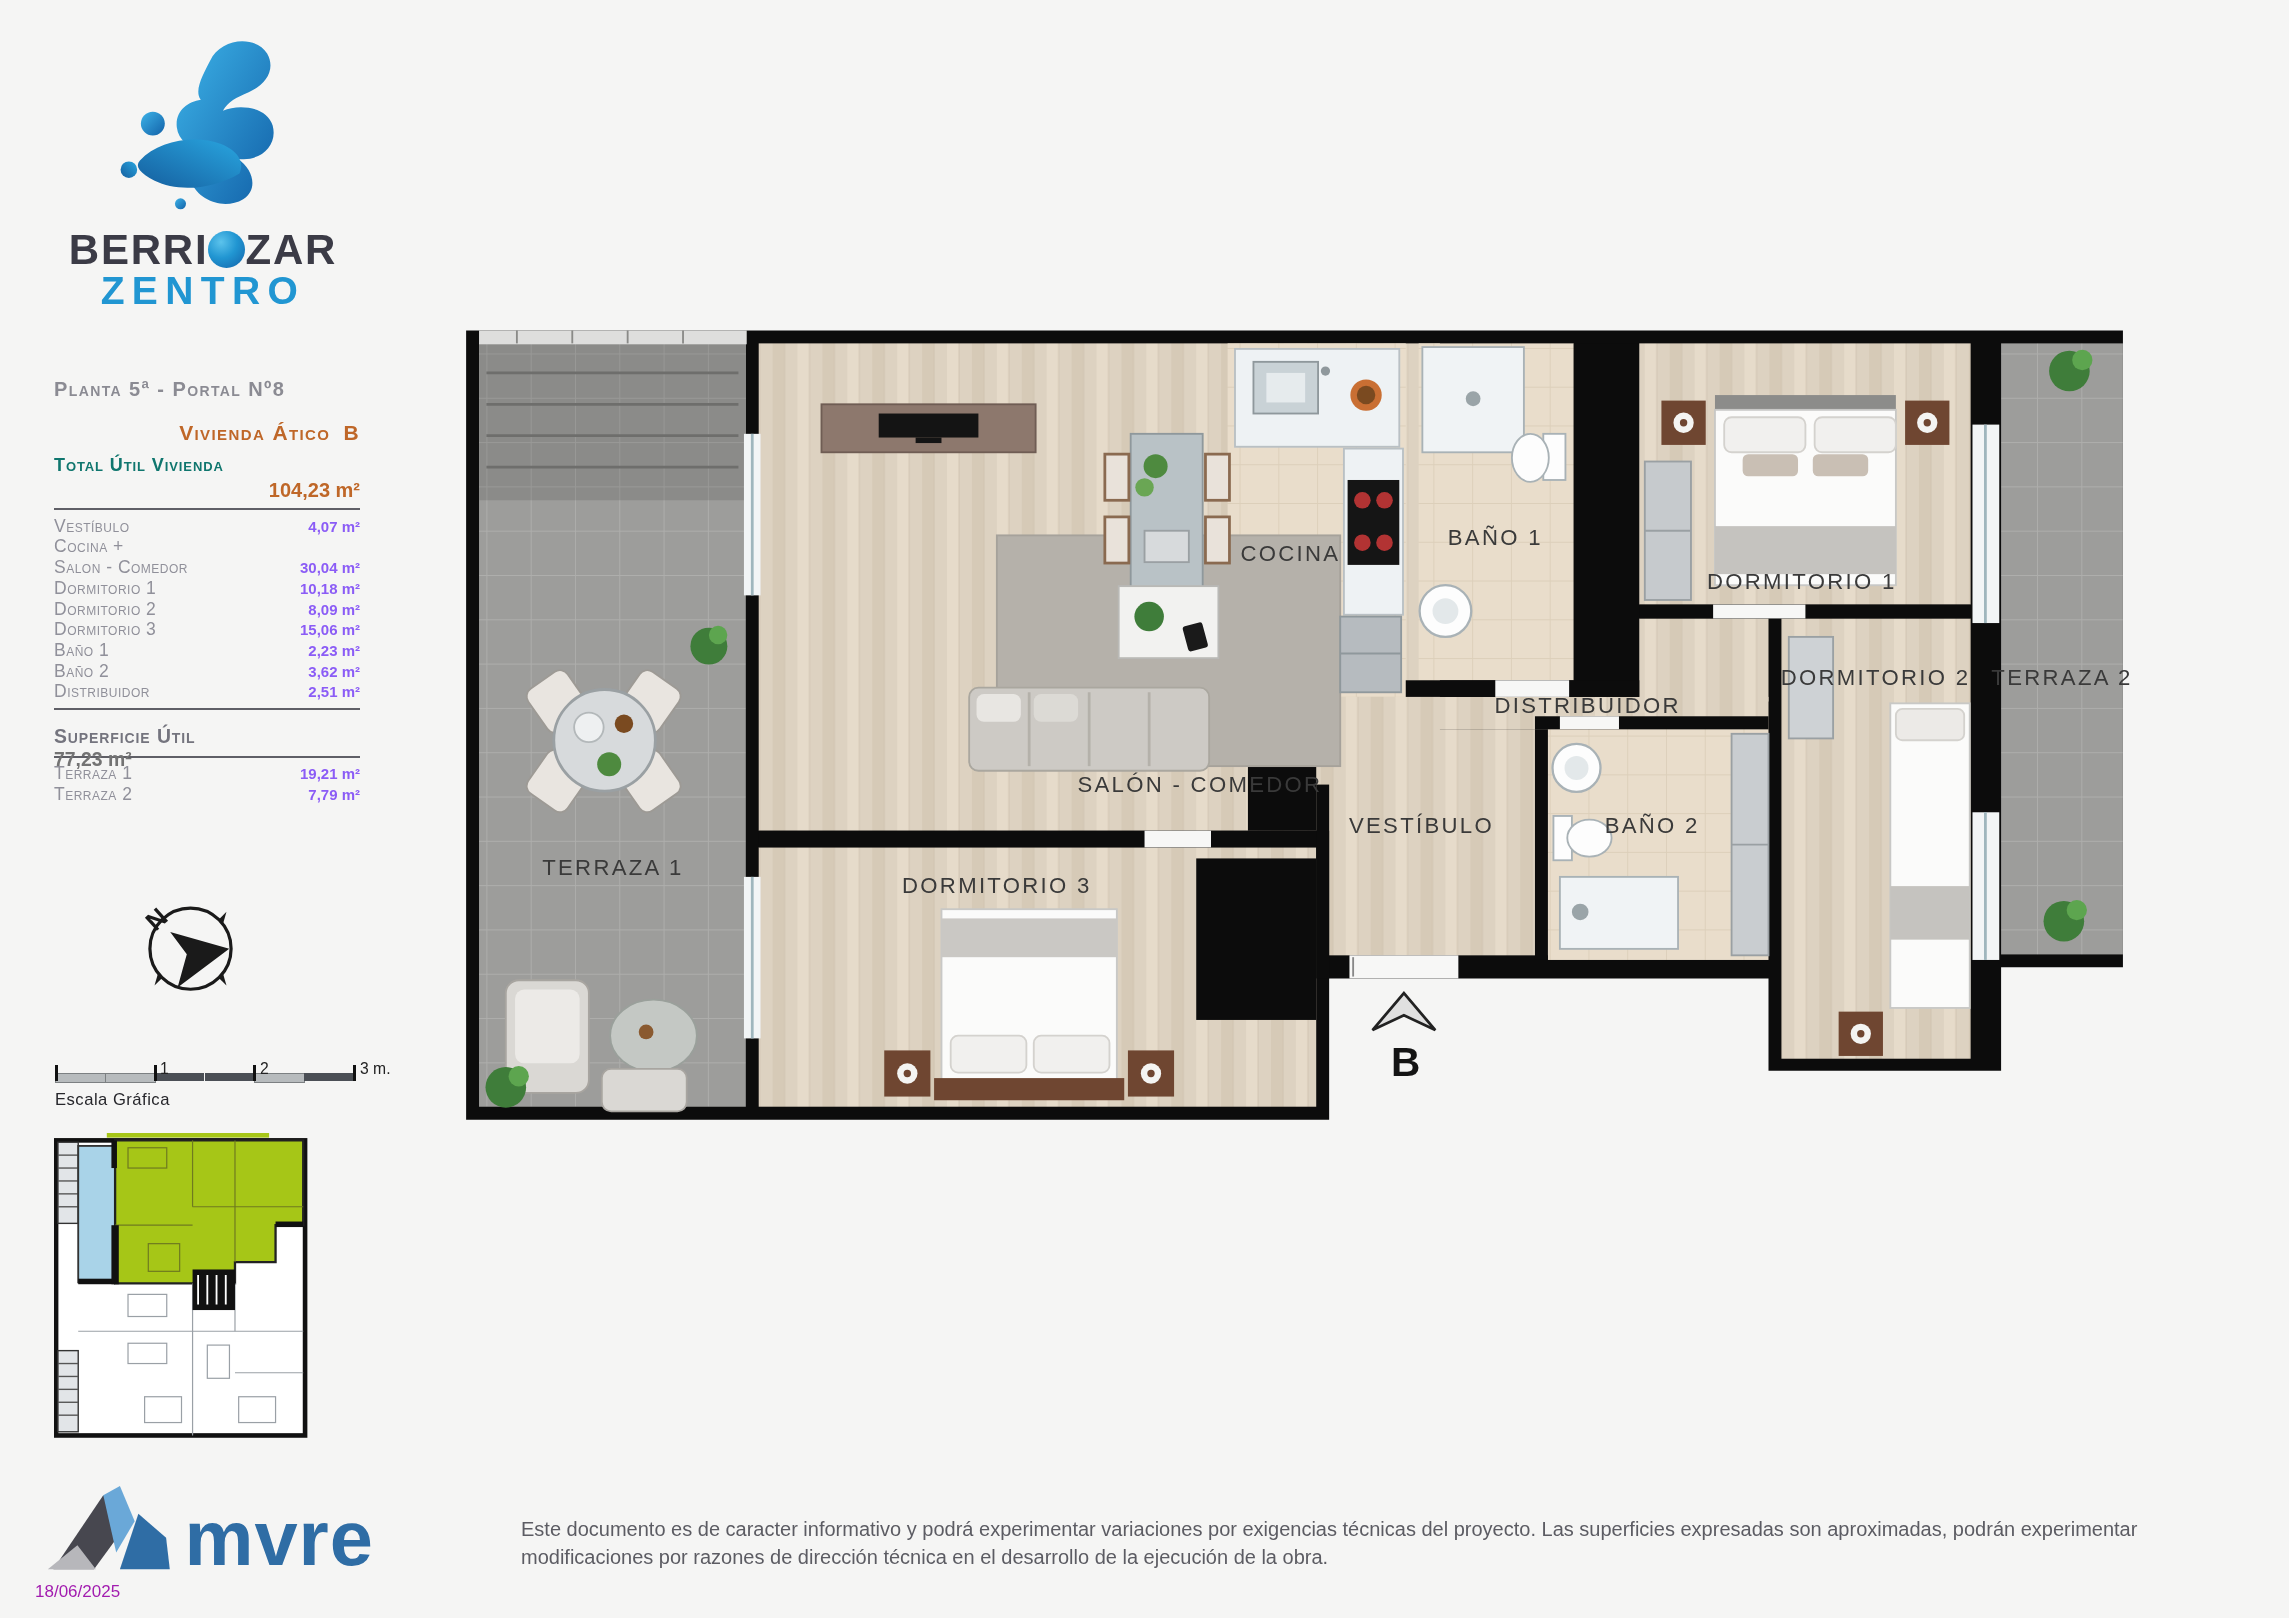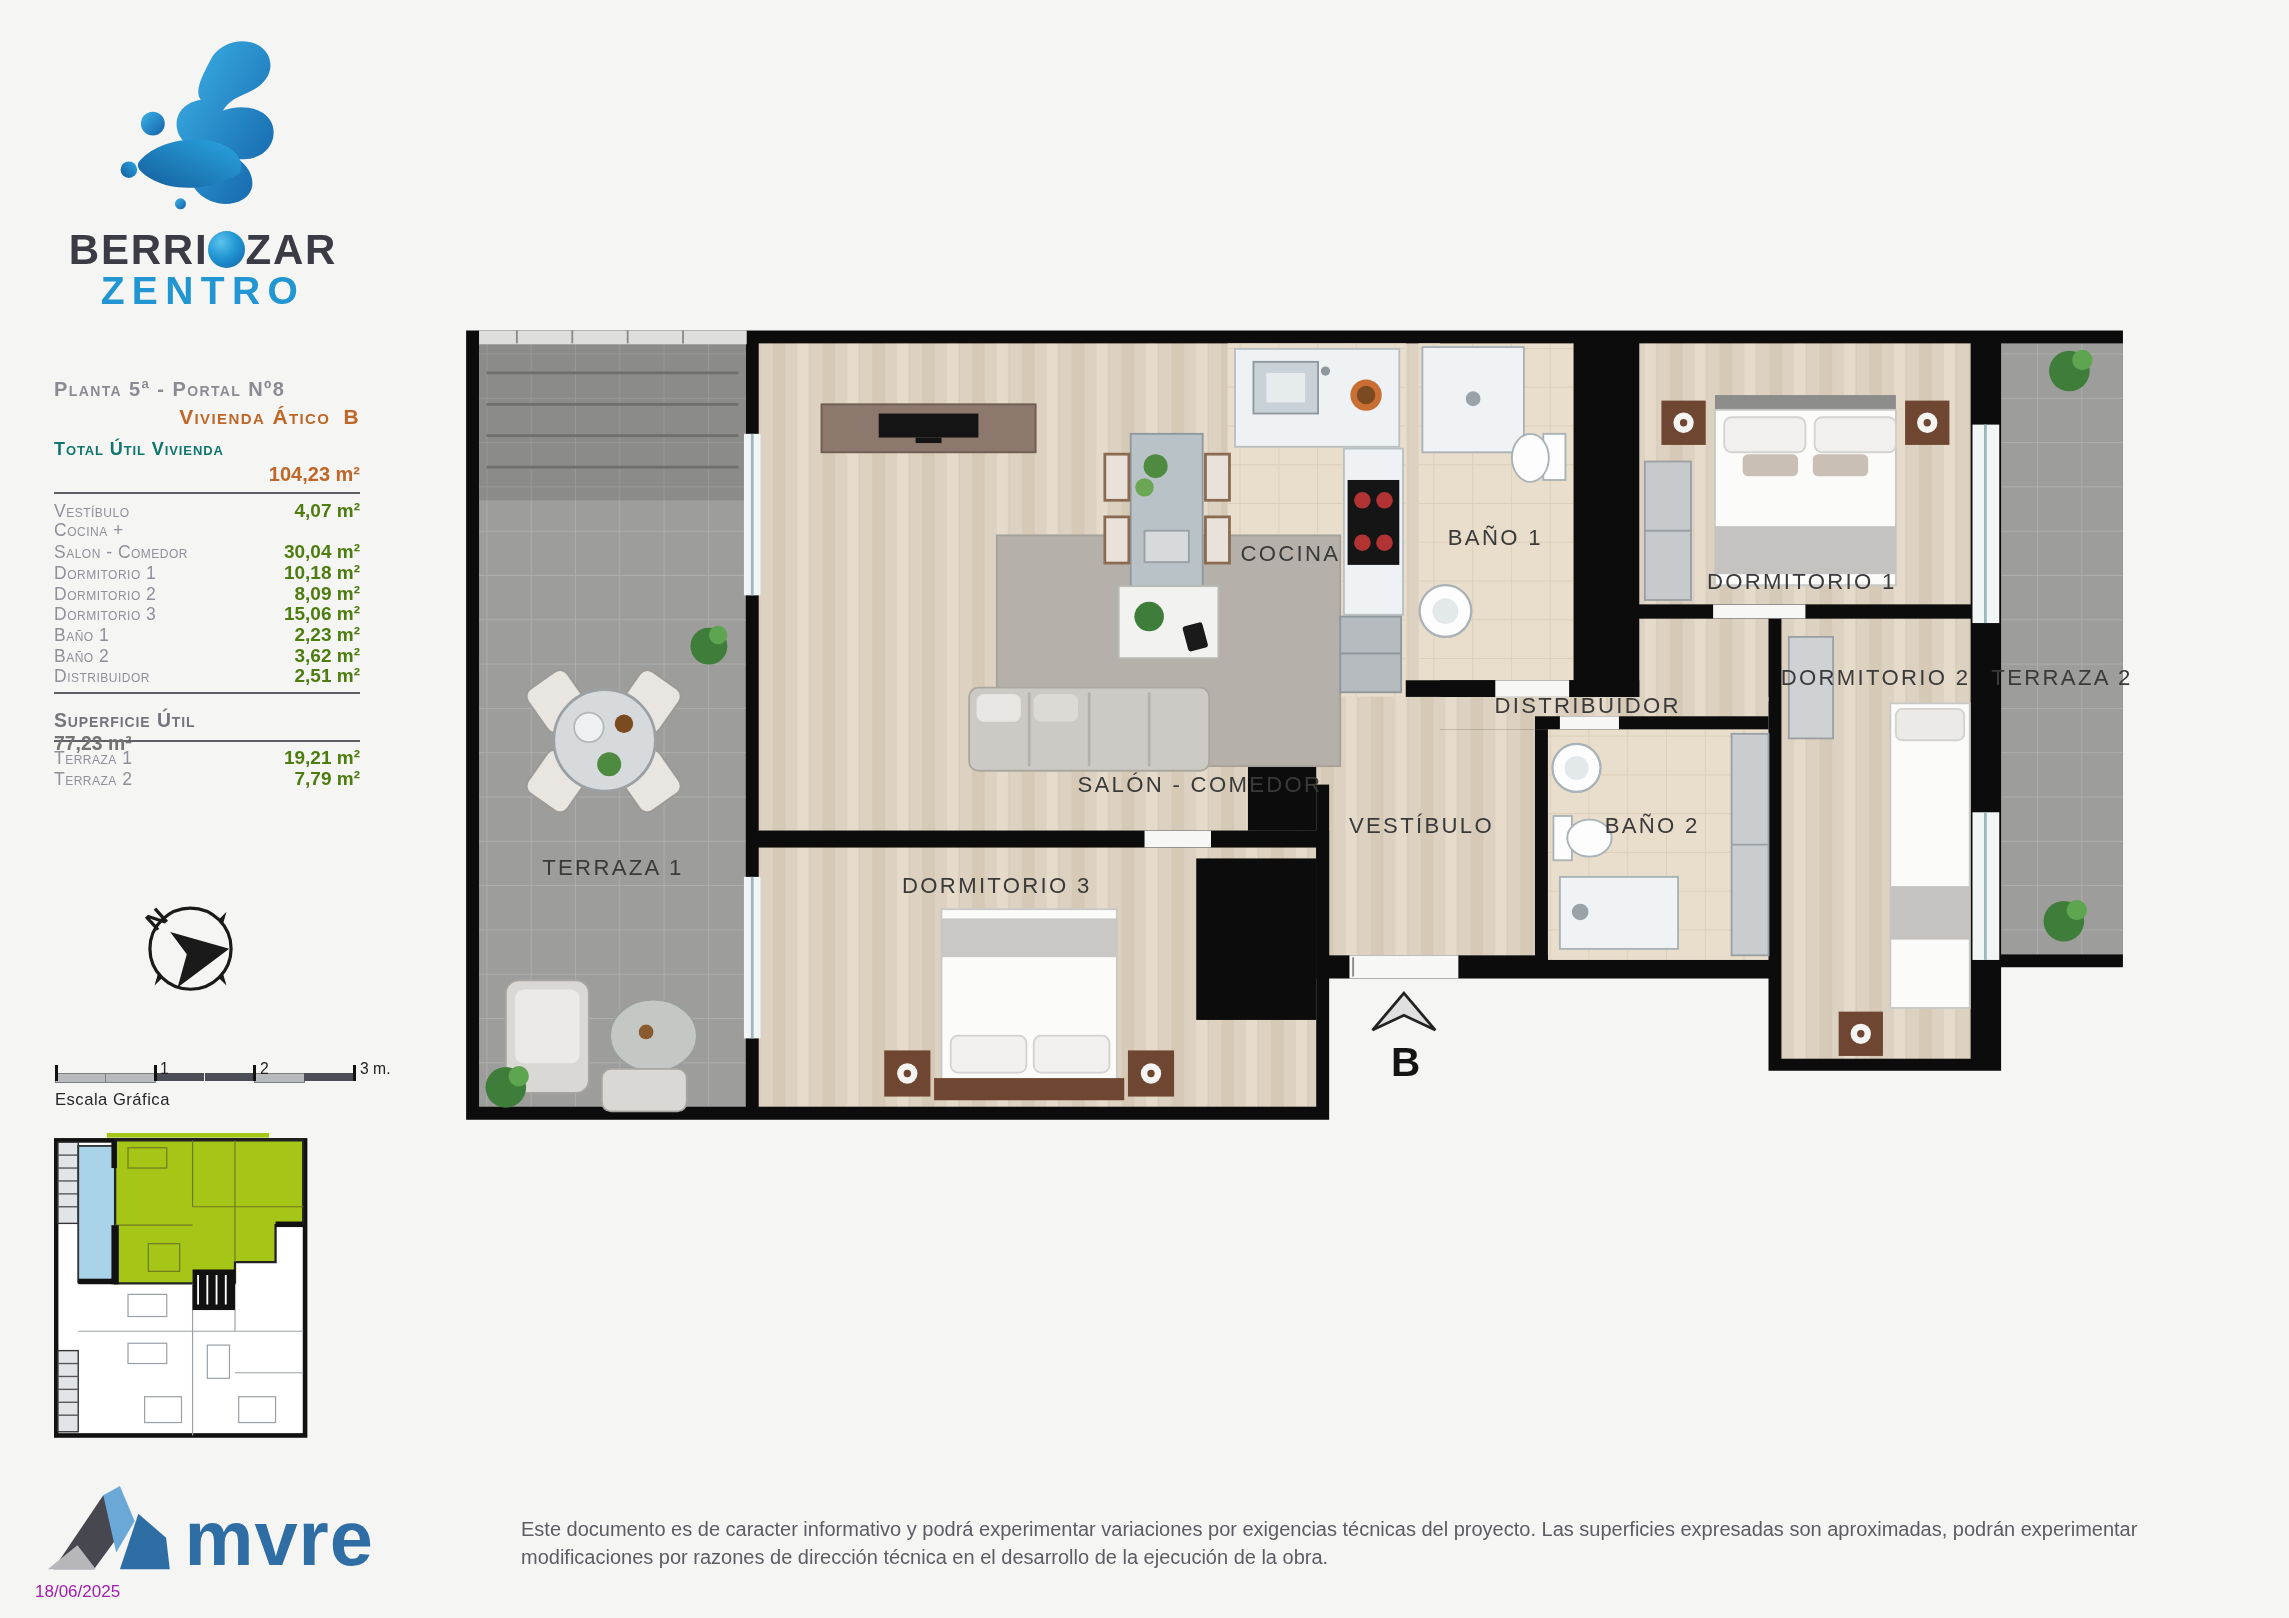--- a/index.html
+++ b/index.html
@@ -13,28 +13,28 @@
   
   #brand-text{left:37px;top:229px;width:332px;text-align:center;}
   .brand-line1{font-size:42px;font-weight:bold;color:#3b3b46;letter-spacing:1.8px;line-height:1;}
   .brand-o{display:inline-block;width:37px;height:37px;border-radius:50%;
     background:radial-gradient(circle at 35% 30%, #5cc3ec 0%, #2196d2 45%, #1261a8 100%);
     vertical-align:-3.7px;}
   .brand-line2{font-size:39px;font-weight:bold;letter-spacing:7.4px;line-height:1.05;
     color:#2196d2;}
   #info-block{left:54px;top:378px;width:306px;}
   .floor-line{font-variant:small-caps;font-weight:bold;font-size:20px;color:#8b8b93;letter-spacing:1.4px;}
-  .unit-line{font-variant:small-caps;font-weight:bold;font-size:21px;color:#bf6728;letter-spacing:1.4px;text-align:right;margin-top:4px;}
+  .unit-line{font-variant:small-caps;font-weight:bold;font-size:21px;color:#bf6728;letter-spacing:1.4px;text-align:right;margin-top:20px;}
   .unit-line .unit-letter{margin-left:13px;}
   .total-label{font-variant:small-caps;font-weight:bold;font-size:18px;color:#0f766e;letter-spacing:0.9px;margin-top:10px;}
   .total-value{font-size:20px;font-weight:bold;color:#bf6728;text-align:right;margin-top:2.8px;}
   .rule{border:none;border-top:2.8px solid #5f5f66;margin:6.5px 0 5.5px 0;}
   .srow{display:flex;justify-content:space-between;height:20.7px;align-items:baseline;}
   .srow .lbl{font-variant:small-caps;font-size:17.5px;color:#90909a;letter-spacing:0.5px;}
-  .srow .val{font-size:19px;font-weight:bold;color:#4d7c0f;}
+  .srow .val{font-size:15px;font-weight:bold;color:#8b5cf6;}
   .subrow{display:flex;justify-content:space-between;height:24px;align-items:baseline;margin-top:15px;flex-direction:column;}
   .subrow .lbl{font-variant:small-caps;font-size:19.4px;font-weight:bold;color:#74747e;letter-spacing:0.9px;}
   .subrow .val{font-size:19.4px;font-weight:bold;color:#737373;}
   
   #scalebar{left:55px;top:1060px;width:388px;height:55px;}
   .sb-band{position:absolute;top:13px;height:8.3px;}
   .sb-tick{position:absolute;top:4.6px;width:2.8px;height:16.6px;background:#111;}
   .sb-num{position:absolute;top:0px;font-size:15.7px;color:#222;}
   .sb-caption{position:absolute;top:29.5px;left:0;font-size:16.6px;color:#26262b;letter-spacing:0.5px;text-align:right;}
   

